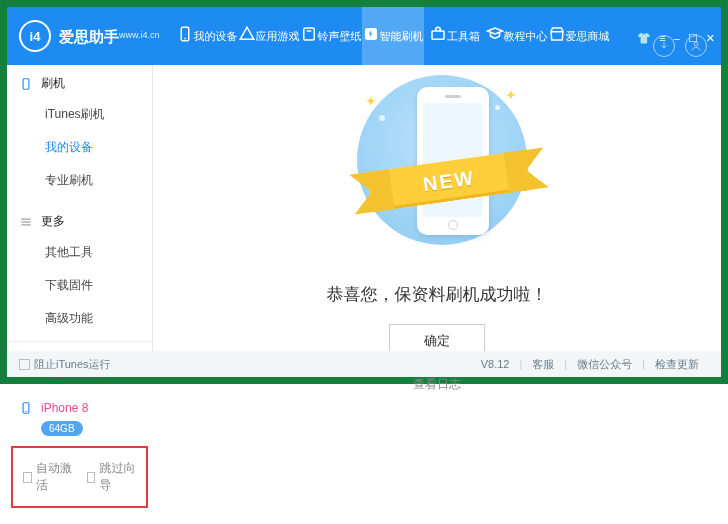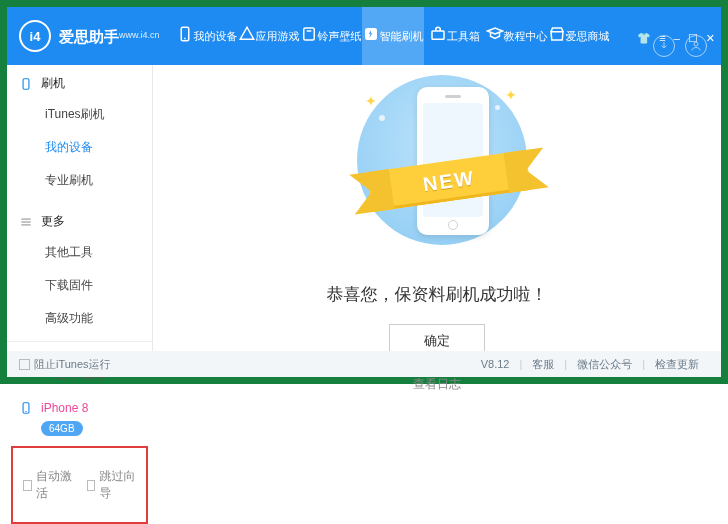--- a/index.html
+++ b/index.html
@@ -30,21 +30,21 @@
 .side-list { padding-bottom: 6px; }
 .side-i { padding: 8px 8px 8px 38px; cursor: pointer; color: #444; }
 .side-i.active { color: #1e8bf2; }
 .side-bottom { margin-top: auto; border-top: 1px solid #eee; }
 .mode { display: flex; align-items: center; padding: 10px 12px; color: #555; flex-direction: column; }
 .mode svg { margin-right: 8px; }
 .dev { padding: 8px 12px 10px; }
 .dev-l { display: flex; align-items: center; color: #ec4899; font-weight: 500; }
 .dev-l svg { margin-right: 8px; }
 .badge { margin: 6px 0 0 22px; display: inline-block; background: #4fa6f2; color: #fff; font-size: 10px; padding: 2px 8px; border-radius: 9px; }
-.red-box { border: 2px solid #e23d3d; padding: 20px 10px; display: flex; gap: 14px; color: #888; margin: 0 4px 4px; }
+.red-box { border: 2px solid #e23d3d; padding: 12px 10px; display: flex; gap: 14px; color: #888; margin: 0 4px 4px; }
 .ck { display: inline-flex; align-items: center; gap: 4px; cursor: pointer; }
 .ck-box { width: 11px; height: 11px; border: 1px solid #bbb; display: inline-block; }
 
 .main { flex: 1; display: flex; flex-direction: column; }
 .content { flex: 1; display: flex; flex-direction: column; align-items: center; justify-content: center; gap: 18px; }
 .msg { font-size: 17px; color: #333; }
 .okbtn { border: 1px solid #ccc; background: #fff; padding: 7px 34px; font-size: 13px; color: #333; cursor: pointer; }
 .logbtn { font-size: 12px; color: #888; cursor: pointer; }
 
 

